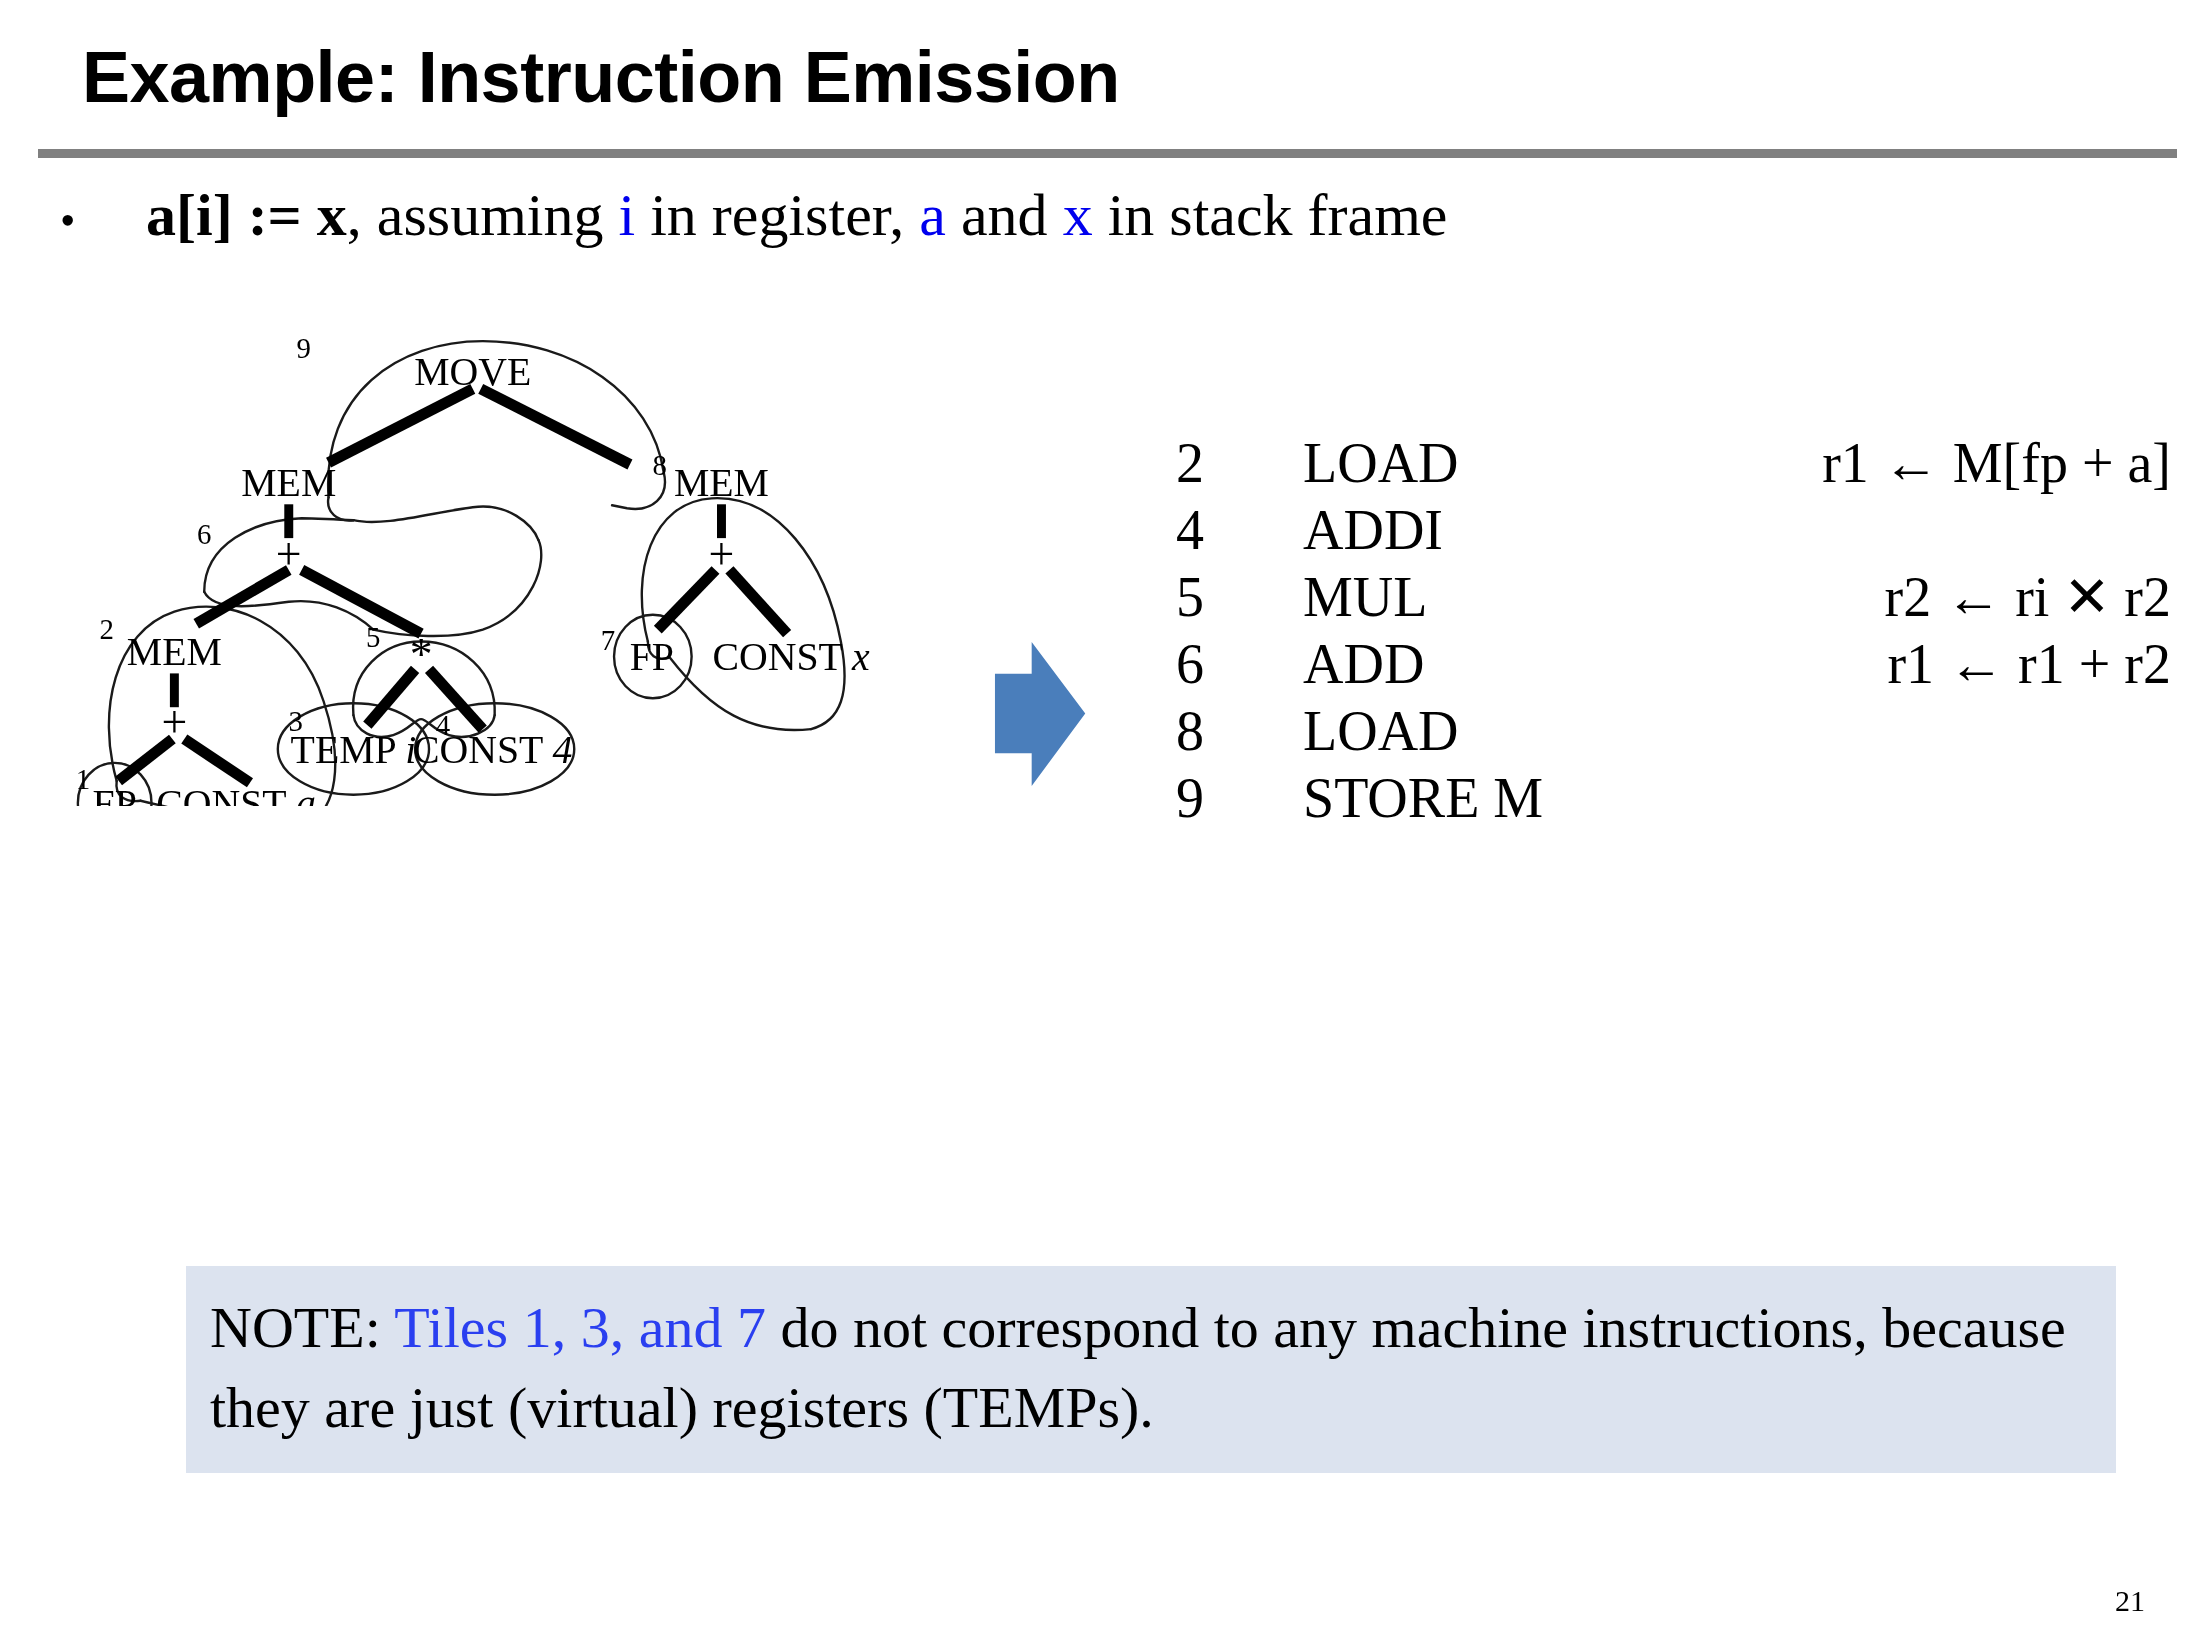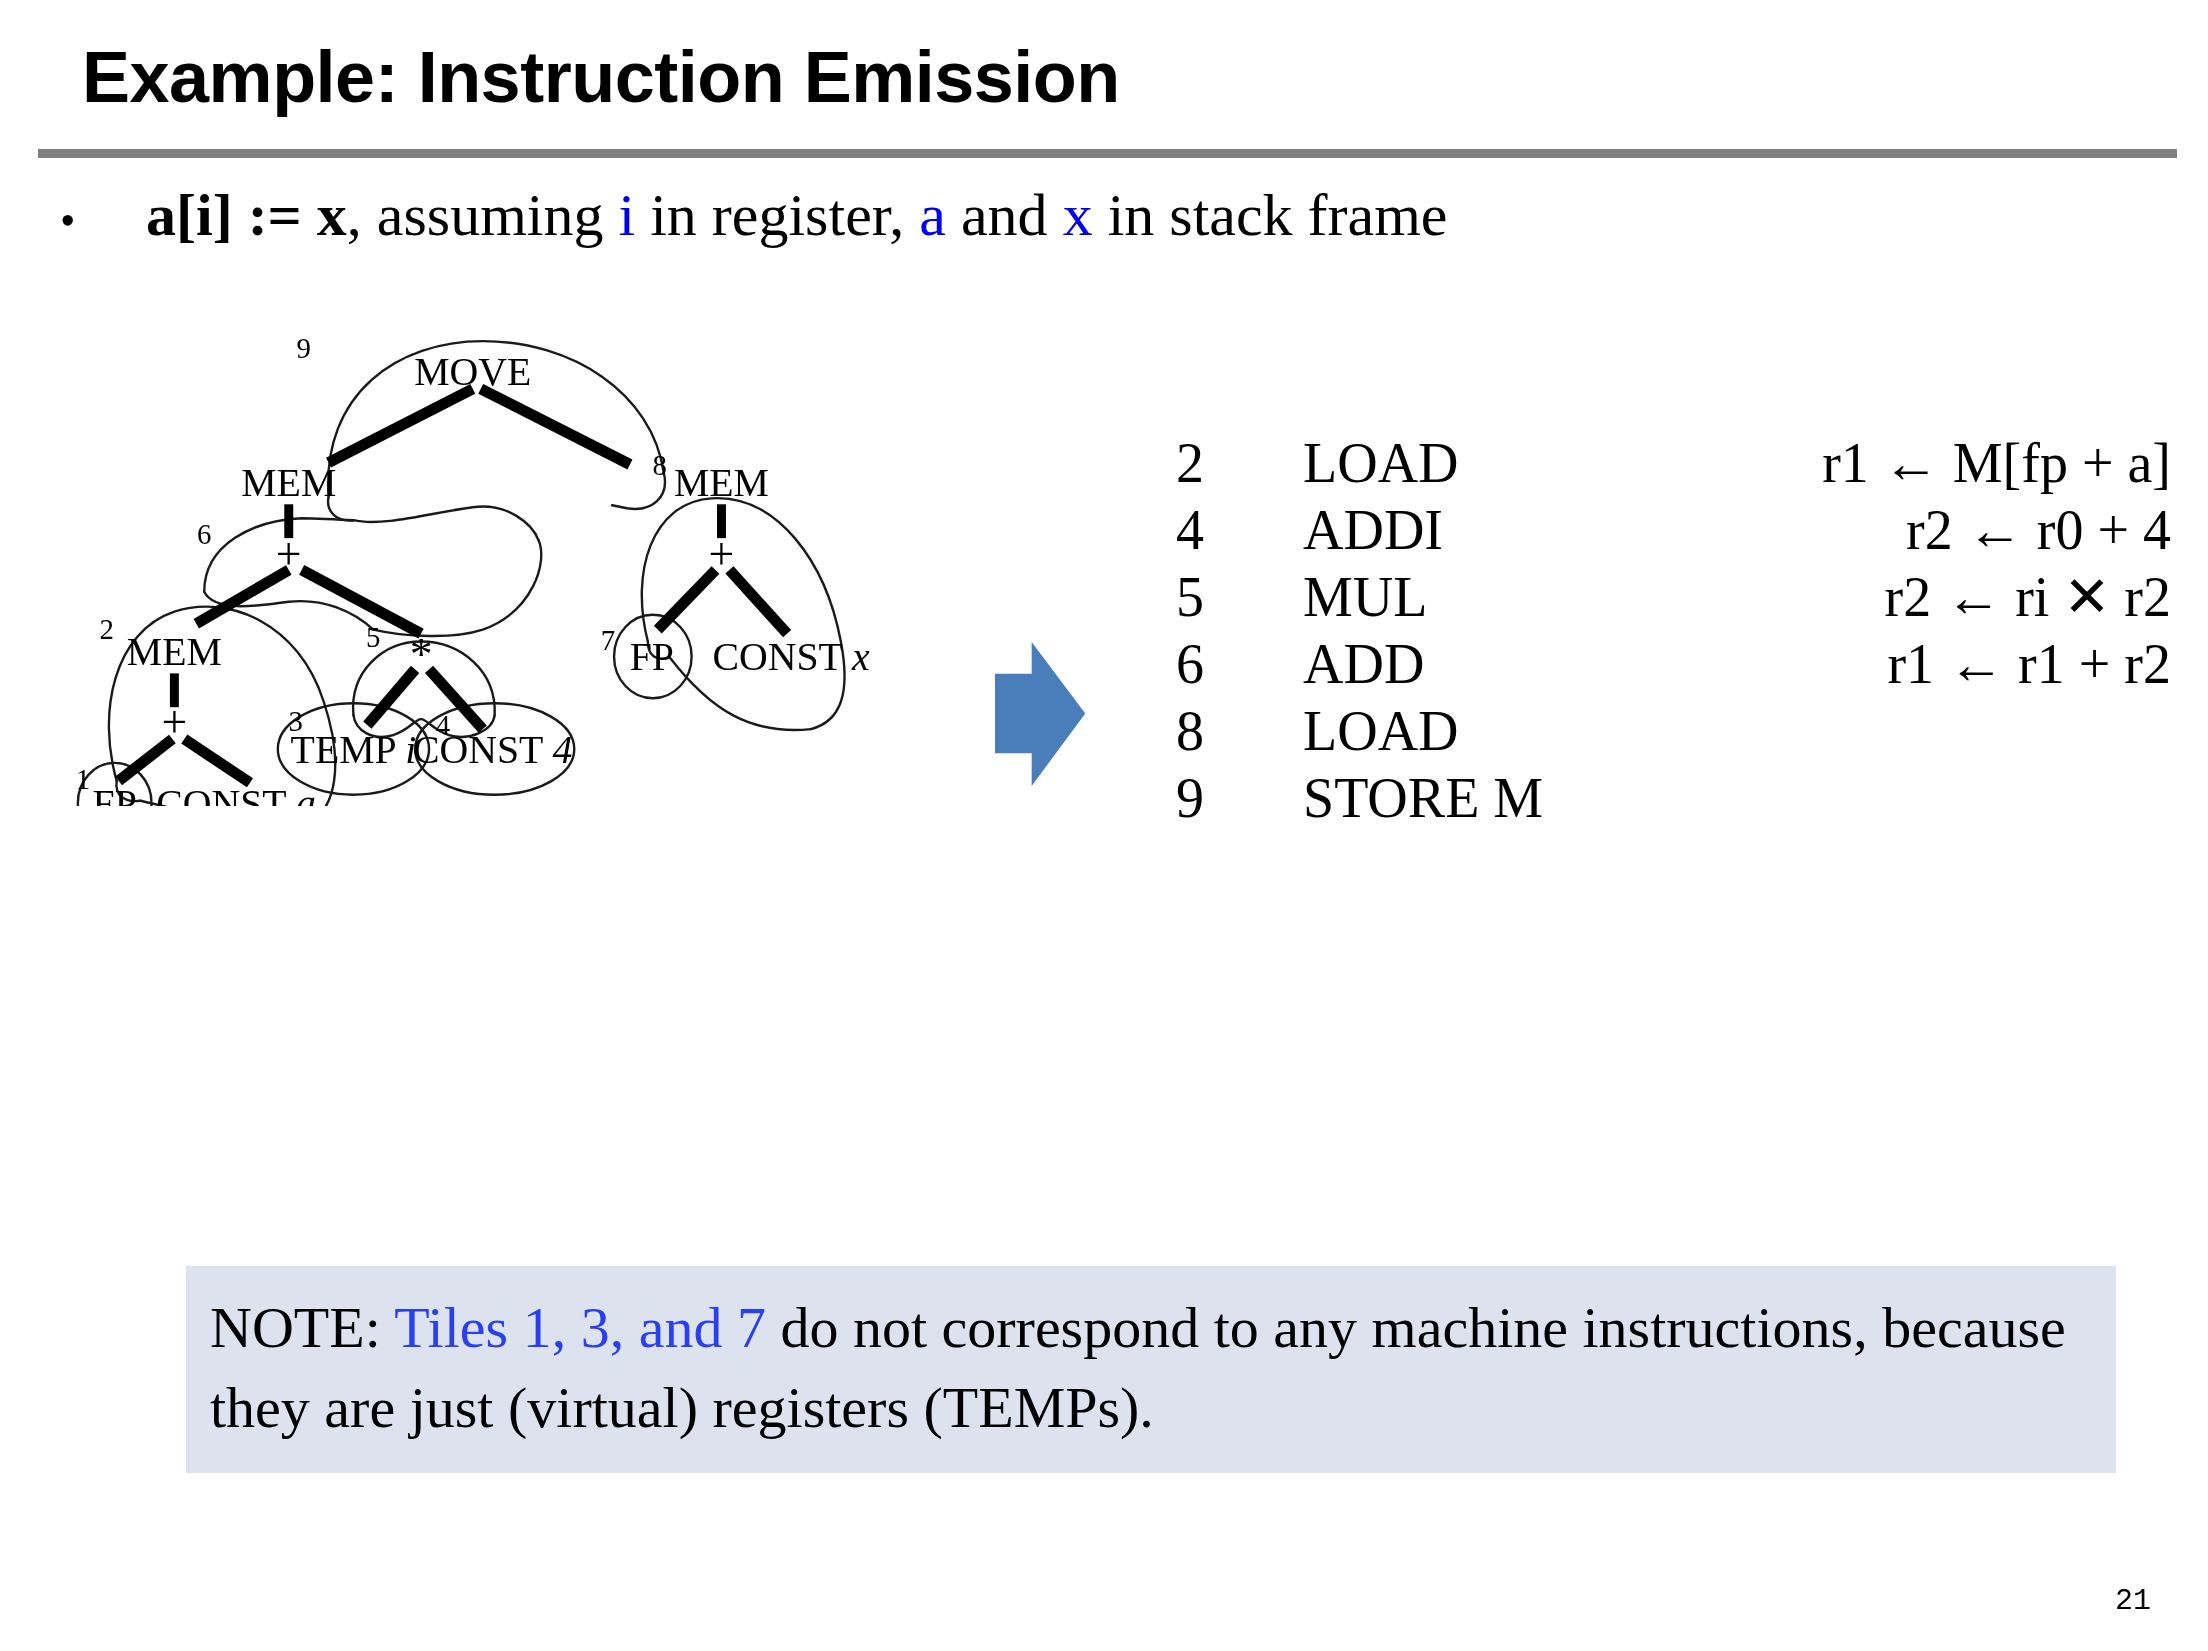--- a/index.html
+++ b/index.html
@@ -119,21 +119,21 @@
     line-height: 80px;
     color: #000000;
     font-family: Liberation Serif, serif;
   }
 
   
   #page-number {
     position: absolute;
     left: 2115px;
     top: 1584px;
-    font-family: Liberation Mono, monospace;
+    font-family: Liberation Serif, serif;
     font-size: 30px;
     color: #000000;
   }
 </style>
 </head>
 <body>
 
 <div id="slide-title">Example: Instruction Emission</div>
 <div id="title-rule"></div>
 
@@ -233,21 +233,20 @@
 
 <div id="instruction-list">
     <div class="instr-row">
       <span class="instr-num">2</span>
       <span class="instr-op">LOAD</span>
       <span class="instr-arg">r1 ← M[fp + a]</span>
     </div>
     <div class="instr-row">
       <span class="instr-num">4</span>
       <span class="instr-op">ADDI</span>
-      <span class="instr-arg">r2 ← r0 + 4</span>
     </div>
     <div class="instr-row">
       <span class="instr-num">5</span>
       <span class="instr-op">MUL</span>
       <span class="instr-arg">r2 ← ri ✕ r2</span>
     </div>
     <div class="instr-row">
       <span class="instr-num">6</span>
       <span class="instr-op">ADD</span>
       <span class="instr-arg"> r1 ← r1 + r2</span>

